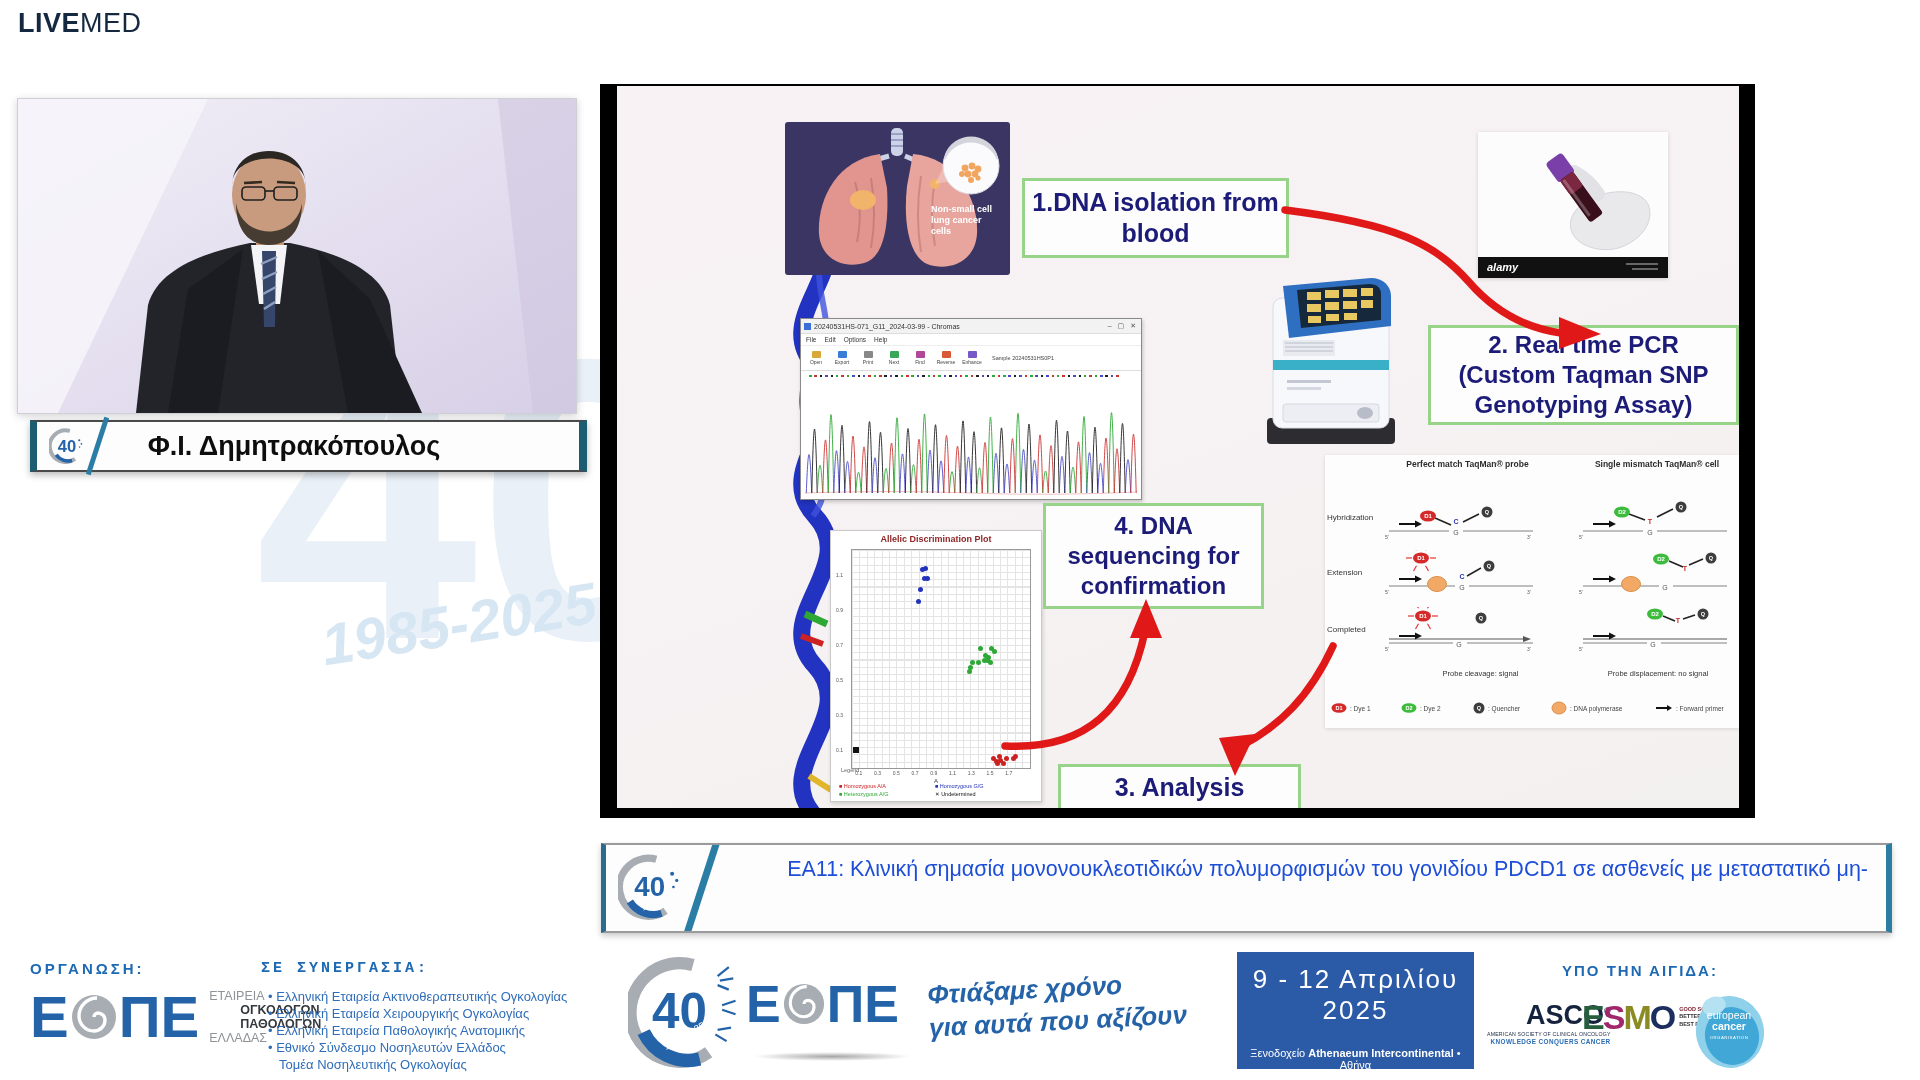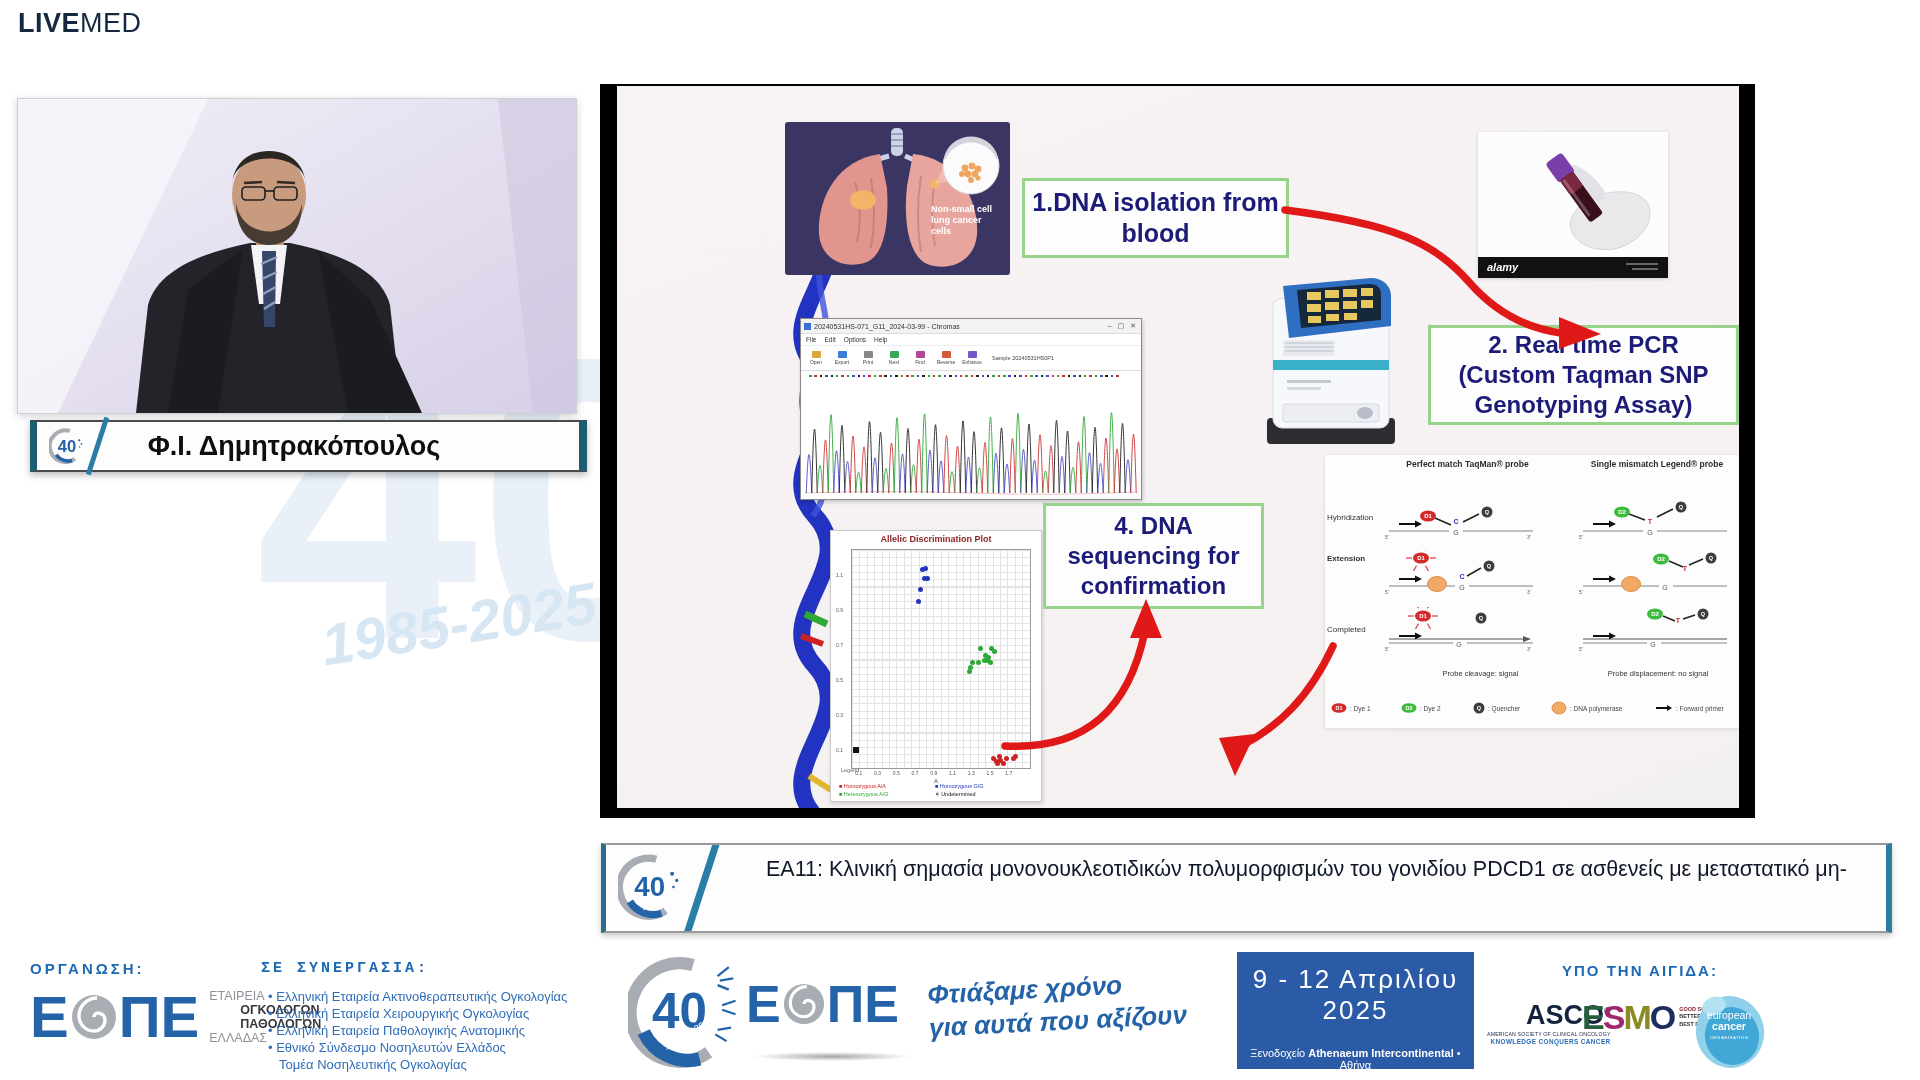--- a/index.html
+++ b/index.html
@@ -64,22 +64,22 @@
   .tq-h{position:absolute;top:4px;font-size:8.5px;font-weight:bold;color:#2c2c2c;text-align:center;white-space:nowrap;}
   .tq-row{position:absolute;left:2px;width:56px;font-size:8px;color:#333;}
   .tq-cap{position:absolute;top:214px;font-size:7.5px;color:#333;text-align:center;white-space:nowrap;}
   .tq-leg{position:absolute;top:240px;height:26px;font-size:6.5px;color:#444;}
   .tq-cell{position:absolute;width:162px;height:52px;}
   
   .banner{left:601px;top:843px;width:1280px;height:86px;background:#fdfdfd;z-index:2;
           border-top:2px solid #9a9a9a;border-bottom:2px solid #9a9a9a;
           border-left:5px solid #2b6b8e;border-right:6px solid #2b7da1;
           box-shadow:0 3px 6px rgba(0,0,0,.22);overflow:hidden;}
-  .banner-text{position:absolute;left:160px;right:18px;top:9px;text-align:left;font-size:21.5px;
-               color:#0f172a;line-height:31px;}
+  .banner-text{position:absolute;left:160px;right:18px;top:9px;text-align:right;font-size:21.5px;
+               color:#1d4ed8;line-height:31px;}
   
   .fhead{font-size:15px;font-weight:bold;color:#1e69b3;letter-spacing:3px;}
   .eope-letters{font-size:58px;font-weight:800;color:#2563a8;line-height:1;display:flex;align-items:center;}
   .eope-side{font-size:12.5px;line-height:14px;color:#8e9398;}
   .eope-side .em{color:#34383d;font-weight:bold;margin-left:31px;}
   .bullets{font-size:13px;color:#2f6db8;line-height:17px;}
   .bullets .b:before{content:"• ";}
   .bullets .nb{padding-left:11px;}
   .slogan{font-size:26px;font-style:italic;font-weight:bold;color:#2563a8;transform:rotate(-3deg);line-height:33px;}
   .bluebox{left:1237px;top:952px;width:237px;height:117px;background:#2b5aa7;color:#fff;text-align:center;
@@ -449,21 +449,21 @@
           <span class="pdot abs" style="width: 5px; height: 5px; background: rgb(46, 168, 53); left: 157.089px; top: 128.86px;"></span>
           <span class="pdot abs" style="width: 5px; height: 5px; background: rgb(46, 168, 53); left: 137.416px; top: 134.092px;"></span>
           <span class="pdot abs" style="width: 5px; height: 5px; background: rgb(46, 168, 53); left: 136.479px; top: 137.58px;"></span>
           <span class="pdot abs" style="width: 6px; height: 6px; background: rgb(17, 17, 17); left: 21.6842px; top: 215.56px; border-radius: 0px;"></span>
         </div>
 
       <div class="abs gbox" style="left:426px;top:417px;width:215px;height:100px;font-size:24px;z-index:2;">4. DNA sequencing for confirmation</div>
 
       <div class="abs taqman" style="z-index:2;" id="taqman">
           <div class="tq-h" style="left:40px;width:205px;">Perfect match TaqMan® probe</div>
-          <div class="tq-h" style="left:250px;width:164px;">Single mismatch Legend® probe</div>
+          <div class="tq-h" style="left:250px;width:164px;">Single mismatch TaqMan® cell</div>
           <div class="tq-row" style="top:58px;">Hybridization</div>
           <div class="tq-cell" style="left:58px;top:40px;">
             <svg width="162" height="52" viewBox="0 0 162 52">
               <line x1="6" y1="36" x2="66" y2="36" stroke="#808080"></line>
               <line x1="80" y1="36" x2="150" y2="36" stroke="#808080"></line>
               <text x="73" y="40" font-size="7" fill="#555" text-anchor="middle">G</text>
               <line x1="16" y1="29" x2="32" y2="29" stroke="#111" stroke-width="2"></line>
               <polygon points="32,25.5 39,29 32,32.5" fill="#111"></polygon>
               <line x1="52" y1="23" x2="68" y2="30" stroke="#222" stroke-width="1.6"></line>
               <text x="73" y="29" font-size="7" font-weight="bold" fill="#2233bb" text-anchor="middle">C</text>
@@ -486,21 +486,21 @@
               <line x1="52" y1="19" x2="68" y2="25" stroke="#222" stroke-width="1.6"></line>
               <text x="73" y="29" font-size="7" font-weight="bold" fill="#cc2222" text-anchor="middle">T</text>
               <line x1="80" y1="22" x2="96" y2="14" stroke="#222" stroke-width="1.6"></line>
               <ellipse cx="45" cy="17" rx="8" ry="5.5" fill="#3dbb3d"></ellipse>
               <text x="45" y="19" font-size="6" font-weight="bold" fill="#fff" text-anchor="middle">D2</text>
               <circle cx="104" cy="12" r="5.5" fill="#3d3d3d"></circle>
               <text x="104" y="14" font-size="5.5" font-weight="bold" fill="#fff" text-anchor="middle">Q</text>
               <text x="2" y="44" font-size="5" fill="#555">5'</text>
             </svg>
           </div>
-          <div class="tq-row" style="top:99px;font-weight:bold;">Extension</div>
+          <div class="tq-row" style="top:113px;">Extension</div>
           <div class="tq-cell" style="left:58px;top:95px;">
             <svg width="162" height="52" viewBox="0 0 162 52">
               <line x1="6" y1="36" x2="72" y2="36" stroke="#808080"></line>
               <line x1="86" y1="36" x2="150" y2="36" stroke="#808080"></line>
               <text x="79" y="40" font-size="7" fill="#555" text-anchor="middle">G</text>
               <line x1="16" y1="29" x2="32" y2="29" stroke="#111" stroke-width="2"></line>
               <polygon points="32,25.5 39,29 32,32.5" fill="#111"></polygon>
               <line x1="47" y1="8" x2="53" y2="8" stroke="#e23434" stroke-width="1.2"></line>
               <line x1="42.5" y1="15.8" x2="45.5" y2="21" stroke="#e23434" stroke-width="1.2"></line>
               <line x1="33.5" y1="15.8" x2="30.5" y2="21" stroke="#e23434" stroke-width="1.2"></line>
@@ -609,20 +609,21 @@
           </div>
           <div class="tq-leg" style="left:330px;display:flex;align-items:center;gap:3px;">
             <svg width="18" height="8" viewBox="0 0 18 8">
               <line x1="1" y1="4" x2="12" y2="4" stroke="#111" stroke-width="2"></line>
               <polygon points="12,1 17,4 12,7" fill="#111"></polygon>
             </svg>
             <span>: Forward primer</span>
           </div>
         </div>
 
+      <div class="abs gbox" style="left:441px;top:678px;width:237px;height:42px;font-size:25px;z-index:2;">3. Analysis</div>
 
       <svg class="abs" style="left:0;top:0;z-index:3;pointer-events:none;" width="1122" height="722" viewBox="0 0 1122 722">
         <path d="M 668 124 C 780 138 818 158 852 196 C 878 226 908 242 944 247" fill="none" stroke="#e01818" stroke-width="7.5" stroke-linecap="round"></path>
         <polygon points="942,231 984,248 942,263" fill="#e01818"></polygon>
         <path d="M 388 660 C 470 664 512 622 528 545" fill="none" stroke="#e01818" stroke-width="7.5" stroke-linecap="round"></path>
         <polygon points="513,552 545,552 529,513" fill="#e01818"></polygon>
         <path d="M 716 560 C 692 612 662 640 624 660" fill="none" stroke="#e01818" stroke-width="7.5" stroke-linecap="round"></path>
         <polygon points="602,652 638,648 618,690" fill="#e01818"></polygon>
       </svg>
     </div>

